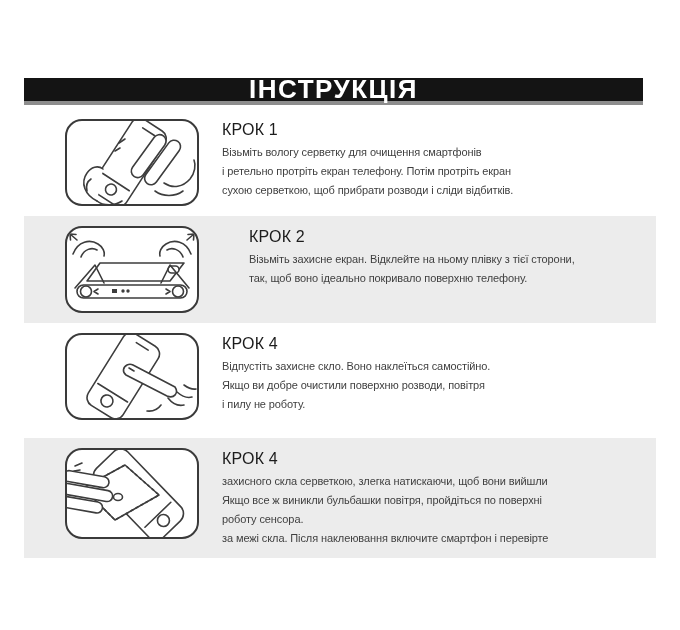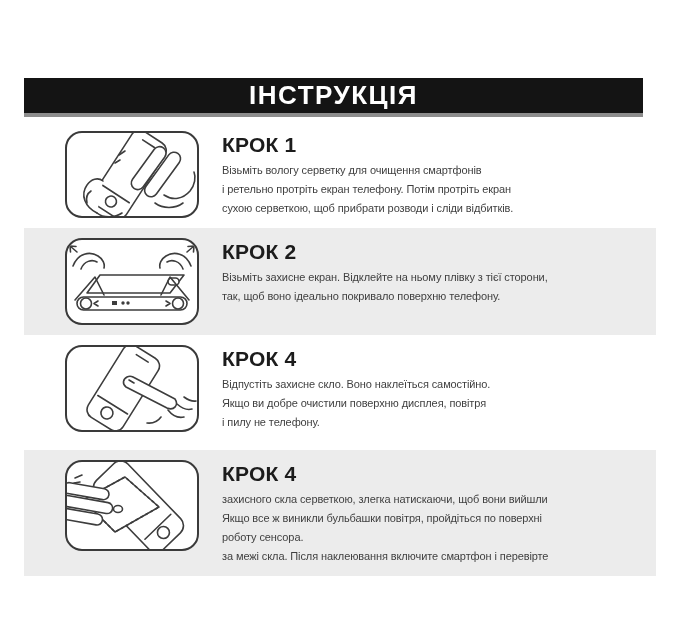--- a/index.html
+++ b/index.html
@@ -5,21 +5,21 @@
   * { margin: 0; padding: 0; box-sizing: border-box; }
   html, body { width: 680px; height: 630px; }
   body {
     background: #ffffff;
     font-family: "Liberation Sans", sans-serif;
     overflow: hidden;
     position: relative;
   }
   .banner {
     margin: 78px 37px 4px 24px;
-    height: 39px;
+    height: 27px;
     background: #141414;
     border-bottom: 4px solid #8d8d8d;
     display: flex;
     align-items: center;
     justify-content: center;
   }
   .banner h1 {
     color: #ffffff;
     font-size: 26px;
     font-weight: bold;
@@ -27,21 +27,21 @@
     line-height: 39px;
   }
   .steps { margin: 0 24px; }
   .step {
     display: flex;
     align-items: flex-start;
     padding: 10px 8px 10px 41px;
   }
   .step.alt { background: #ececec; }
   .step-1 { min-height: 105px; }
-  .step-2 { min-height: 106px; }
+  .step-2 { min-height: 106px; gap: 27px; }
   .step-3 { min-height: 115px; }
   .step-4 { min-height: 97px; }
   .fig {
     flex: none;
     width: 134px;
     height: 87px;
     background: #ffffff;
     border: 2px solid #3a3a3a;
     border-radius: 17px;
     margin-right: 23px;
@@ -53,22 +53,22 @@
     fill: none;
     stroke: #3d3d3d;
     stroke-width: 1.6;
     stroke-linecap: round;
     stroke-linejoin: round;
   }
   .fig .fw { fill: #ffffff; }
   .fig .fd { fill: #3d3d3d; stroke: none; }
   .txt { padding-top: 2px; }
   .txt h3 {
-    font-size: 21px;
-    font-weight: bold;
+    font-size: 16px;
+    font-weight: normal;
     color: #1c1c1c;
     letter-spacing: 0.2px;
     margin-bottom: 4px;
   }
   .txt .line {
     font-size: 11px;
     line-height: 19px;
     color: #3f3f3f;
     letter-spacing: -0.1px;
     white-space: nowrap;
@@ -167,22 +167,22 @@
 
         <path class="ln" d="M101 63 q7 9 16 7"></path>
         <path class="ln" d="M110 57 q8 7 15 5"></path>
         <path class="ln" d="M117 50 q7 5 12 4"></path>
         <path class="ln" d="M94 70 q-5 7 -14 6"></path>
       </svg>
     </div>
     <div class="txt">
       <h3>КРОК 4</h3>
       <div class="line">Відпустіть захисне скло. Воно наклеїться самостійно.</div>
-      <div class="line">Якщо ви добре очистили поверхню дисплея, повітря</div>
-      <div class="line">і пилу не телефону.</div>
+      <div class="line">Якщо ви добре очистили поверхню розводи, повітря</div>
+      <div class="line">і пилу не роботу.</div>
     </div>
   </div>
 
   <div class="step step-4 alt">
     <div class="fig">
       <svg viewBox="0 0 130 87">
 
         <g transform="rotate(-44 70 46)">
           <rect class="ln fw" x="50" y="-2" width="44" height="96" rx="10"></rect>
           <line class="ln" x1="54" y1="74" x2="90" y2="74"></line>

